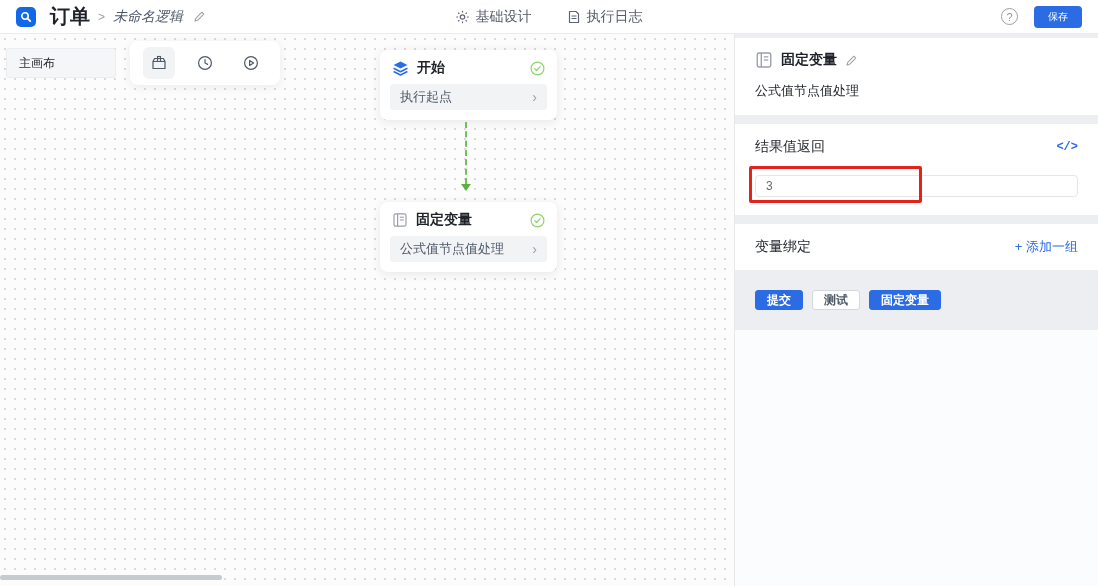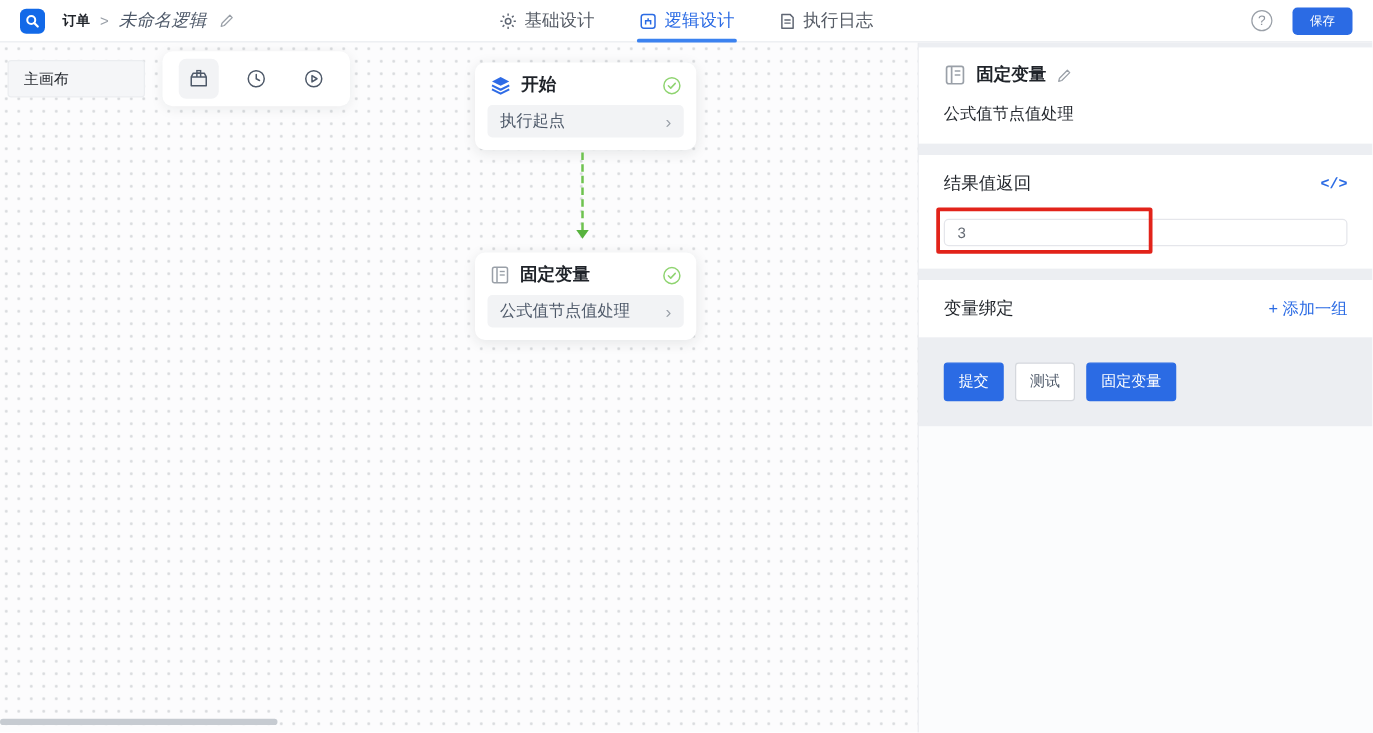--- a/index.html
+++ b/index.html
@@ -7,21 +7,21 @@
     font-family:"Liberation Sans","DejaVu Sans",sans-serif; background:#fff; }
 
   
   .topbar { position:relative; height:34px; background:#fff;
     border-bottom:1px solid #e9ebef; display:flex; align-items:center;
     padding:0 16px; z-index:30; }
   .brand { display:flex; align-items:center; gap:8px; }
   .logo { width:20px; height:20px; border-radius:5px; background:#1269e8;
     display:flex; align-items:center; justify-content:center; }
   .crumb { display:flex; align-items:center; gap:8px; margin-left:6px; }
-  .crumb-root { font-size:11px; font-weight:bold; color:#1f2329; }
+  .crumb-root { font-size:20px; font-weight:bold; color:#1f2329; }
   .crumb-sep { font-size:12px; color:#9aa0a8; }
   .crumb-cur { font-size:14px; color:#4e5969;font-style:italic; }
   .pencil { margin-left:2px; display:inline-flex; }
 
   .tabs { position:absolute; left:50%; top:0; transform:translateX(-50%);
     height:34px; display:flex; align-items:flex-end; gap:36px; }
   .tab { position:relative; height:34px; display:flex; align-items:center;
     gap:6px; font-size:14px; color:#565c66; cursor:pointer; }
   .tab.active { color:#2b6be4; }
   .tab.active::after { content:""; position:absolute; left:-2px; right:-2px;
@@ -92,22 +92,22 @@
   .result-input { width:100%; height:22px; border:1px solid #e5e6eb;
     border-radius:4px; padding:0 10px; font-size:12px; color:#646a73;
     background:#fff; outline:none; }
   .anno-box { position:absolute; left:-6px; top:-9px; width:173px; height:37px;
     border:3px solid #e2231a; border-radius:2px; pointer-events:none; }
 
   .card.binding-card { padding:14px 20px; display:flex; align-items:center;gap:40px; }
   .add-link { margin-left:auto; font-size:13px; color:#2b6be4; cursor:pointer; }
 
   .actions { padding:20px; display:flex; gap:9px; background:#eceef2; }
-  .btn { height:31px; padding:0 11px; font-size:12px; border-radius:3px;
-    cursor:pointer; display:flex; align-items:center; }
+  .btn { height:20px; padding:0 11px; font-size:12px; border-radius:3px;
+    cursor:pointer; display:flex; align-items:center;font-weight:bold; }
   .btn.primary { background:#2b6be4; color:#fff; border:1px solid #2b6be4; }
   .btn.default { background:#fff; color:#4e5969; border:1px solid #d5d8dd; }
   .panel-rest { flex:1; background:#fbfcfd; }
 
   svg { display:block; }
 </style>
 </head>
 <body>
 
 <div class="topbar">
@@ -142,29 +142,20 @@
               <line x1="11.4" y1="7" x2="13.2" y2="7"></line>
             <line x1="2.6" y1="2.6" x2="3.9" y2="3.9"></line>
               <line x1="10.1" y1="10.1" x2="11.4" y2="11.4"></line>
             <line x1="2.6" y1="11.4" x2="3.9" y2="10.1"></line>
               <line x1="10.1" y1="3.9" x2="11.4" y2="2.6"></line>
           </g>
         </svg>
       </span>
       <span>基础设计</span>
     </div>
-    <div class="tab active">
-      <span>
-        <svg width="14" height="14" viewBox="0 0 14 14">
-          <rect x="1.5" y="1.5" width="11" height="11" rx="2" fill="none" stroke="#2b6be4" stroke-width="1.2"></rect>
-          <path d="M5 9.5V6.5h4v3M7 4.5v2" fill="none" stroke="#2b6be4" stroke-width="1.2"></path>
-        </svg>
-      </span>
-      <span>逻辑设计</span>
-    </div>
     <div class="tab">
       <span>
         <svg width="13" height="14" viewBox="0 0 13 14">
           <path d="M2 1.5h6.5L11 4v8.5H2z" fill="none" stroke="#5f6673" stroke-width="1.2" stroke-linejoin="round"></path>
           <line x1="4" y1="6" x2="9" y2="6" stroke="#5f6673" stroke-width="1.1"></line>
           <line x1="4" y1="8.5" x2="9" y2="8.5" stroke="#5f6673" stroke-width="1.1"></line>
         </svg>
       </span>
       <span>执行日志</span>
     </div>

